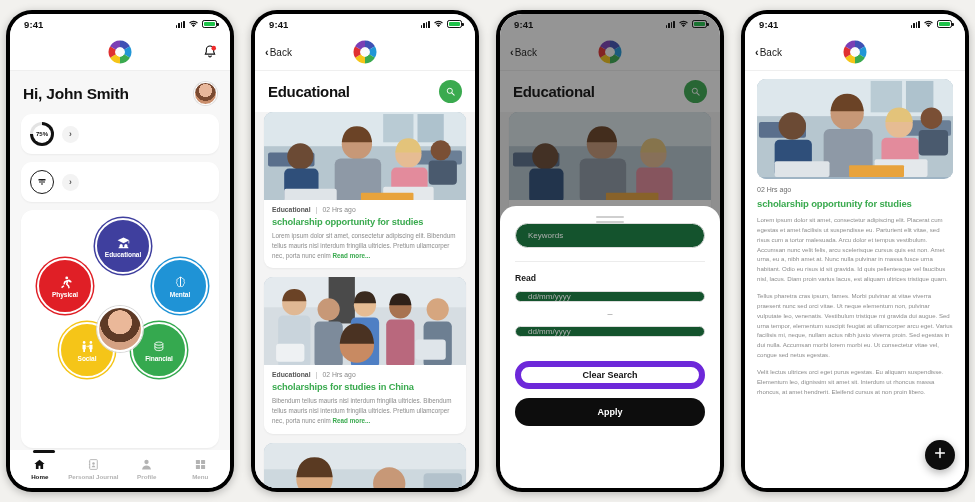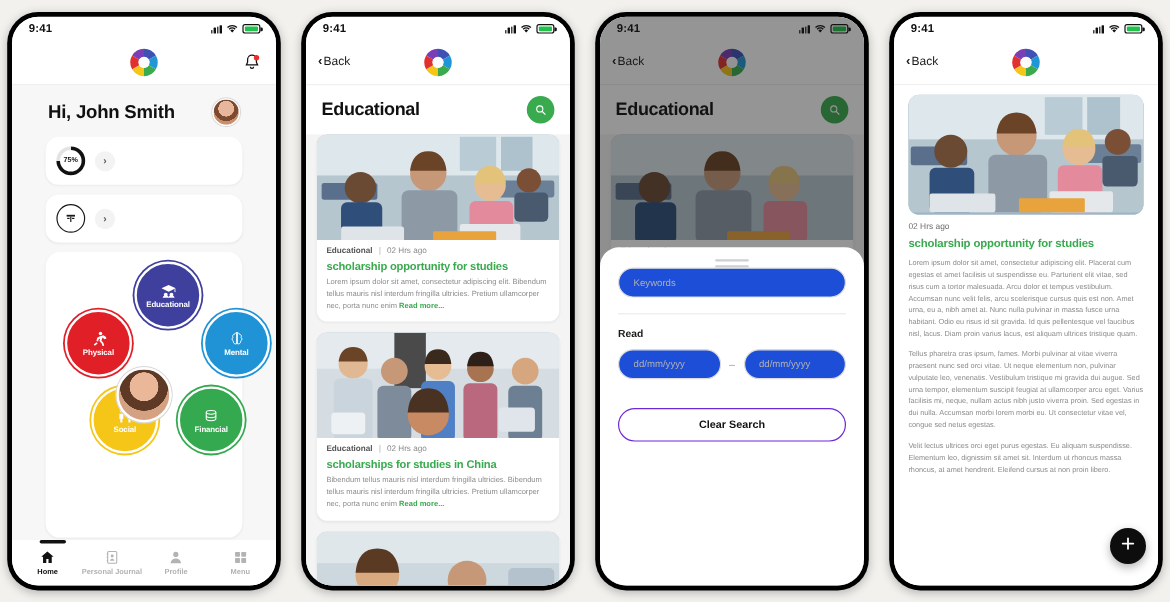--- a/index.html
+++ b/index.html
@@ -59,21 +59,21 @@
   .back {
     position: absolute; left: 10px; top: 50%; transform: translateY(-50%);
     display: flex; align-items: center; gap: 1px;
     font-size: 10px; color: #1a1a1a; font-weight: 500;
   }
   .back .chev { font-size: 11px; line-height: 1; font-weight: 700; }
   .bell { position:absolute; right: 12px; top: 50%; transform: translateY(-50%); width:16px; height:16px; }
   .bell svg { width:100%; height:100%; display:block; }
 
   
-  .home-body { flex: 1 1 auto; background: #f7f7f7; padding: 0 28px; overflow: hidden; display:flex; flex-direction:column; }
+  .home-body { flex: 1 1 auto; background: #f7f7f7; padding: 0 11px; overflow: hidden; display:flex; flex-direction:column; }
   .greet-row { display: flex; align-items: center; justify-content: space-between; padding: 11px 2px 9px; }
   .greet { font-size: 15.5px; font-weight: 700; color: #111; letter-spacing: -.2px; }
   .avatar-sm {
     width: 23px; height: 23px; border-radius: 50%;
     background: radial-gradient(circle at 50% 36%, #e8b79b 0 38%, #7a4a31 39% 60%, #c98e6c 61% 100%);
     border: 1.5px solid #fff; box-shadow: 0 0 0 1px #ddd;
   }
   .card {
     background: #fff; border-radius: 11px;
     padding: 8px 9px;
@@ -133,28 +133,28 @@
   .dim { position:absolute; inset:0; background:rgba(20,20,20,.45); z-index:5; }
   .sheet {
     position:absolute; left:0; right:0; bottom:0; z-index:6;
     background:#fff; border-radius:16px 16px 22px 22px;
     padding: 8px 15px 14px;
     height: 282px;
   }
   .grabber { width:28px;height:2px;background:#cfcfcf;border-radius:2px;margin:2px auto 0; }
   .grabber2 { width:28px;height:2px;background:#cfcfcf;border-radius:2px;margin:3px auto 0; }
   .sheet-title { font-size:16px;font-weight:700;color:#111;margin:13px 0 11px; letter-spacing:-.3px; }
-  .field { width:100%; height:25px; border:1px solid #dcdcdc; border-radius:13px; display:flex; align-items:center; padding:0 12px; font-size:8px; color:#b0b0b0; background:#1d4ed8; }
+  .field { width:100%; height:25px; border:1px solid #dcdcdc; border-radius:13px; display:flex; align-items:center; padding:0 12px; font-size:8px; color:#b0b0b0; background:#14532d; }
   .divider { height:1px; background:#ececec; margin:13px 0 11px; }
   .lbl { font-size:8.6px; font-weight:700; color:#1a1a1a; margin-bottom:8px; }
-  .date-row { display:flex; align-items:center; gap:7px; }
+  .date-row { display:flex; align-items:center; gap:7px;flex-direction:column; }
   .date-row .field { flex:1 1 0; }
   .dash { color:#9a9a9a; font-size:9px; }
   .btn { width:100%; height:28px; border-radius:15px; display:flex; align-items:center; justify-content:center; font-size:9px; font-weight:700; }
-  .btn-ghost { border:1px solid #6d28d9; color:#111; background:#fff; margin-top:24px; }
+  .btn-ghost { border:6px solid #6d28d9; color:#111; background:#fff; margin-top:24px; }
   .btn-solid { background:#0d0d0d; color:#fff; margin-top:9px; }
 
   
   .detail-body { flex:1 1 auto; background:#fff; padding: 8px 12px 0; overflow:hidden; position:relative; }
   .hero { height:100px; border-radius:9px; overflow:hidden; background:#9fb4c4; position:relative; }
   .detail-ago { font-size:7px; color:#6d6d6d; margin:7px 0 0; font-weight:500; }
   .detail-title { font-size:9.5px; font-weight:700; color:#3aaa4f; margin:5px 0 6px; letter-spacing:-.15px; }
   .detail-p { font-size:6.1px; line-height:1.62; color:#8c8c8c; margin-bottom:7px; }
   .fab {
     position:absolute; right:10px; bottom:18px; z-index:7;
@@ -582,20 +582,21 @@
         <div class="date-row">
           <div class="field">
             <span>dd/mm/yyyy</span>
           </div>
           <span class="dash">–</span>
           <div class="field">
             <span>dd/mm/yyyy</span>
           </div>
         </div>
         <div class="btn btn-ghost">Clear Search</div>
+        <div class="btn btn-solid">Apply</div>
       </div>
 
     </div>
   </div>
 
   <div class="phone">
     <div class="screen">
 
       <div class="statusbar">
         <div class="st-time">9:41</div>

